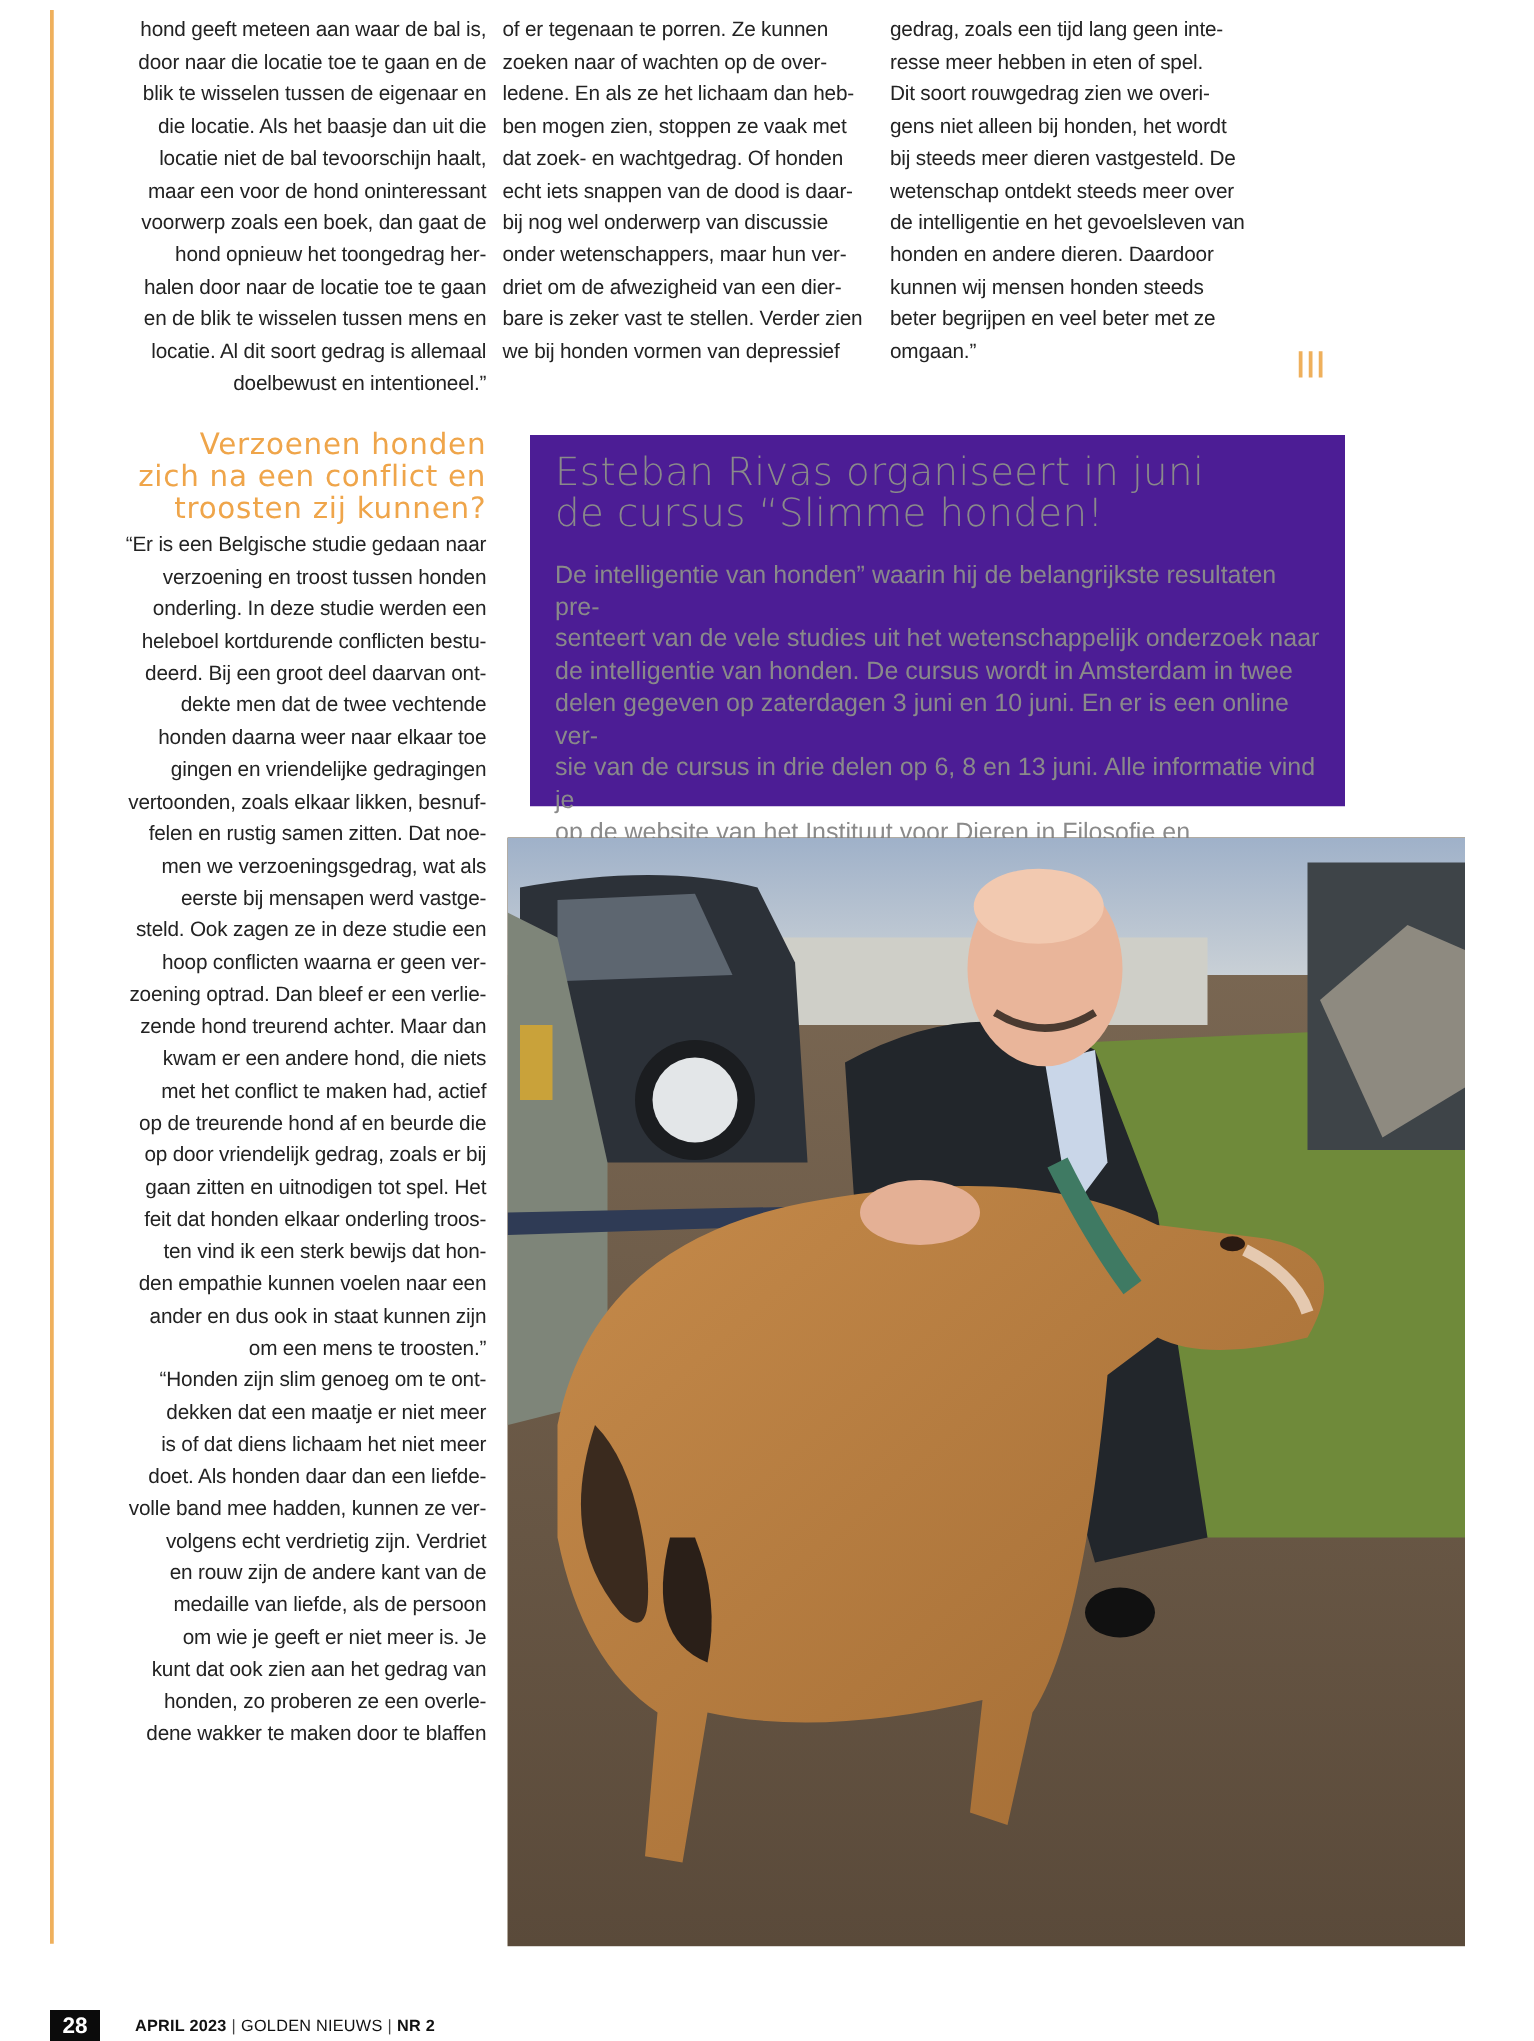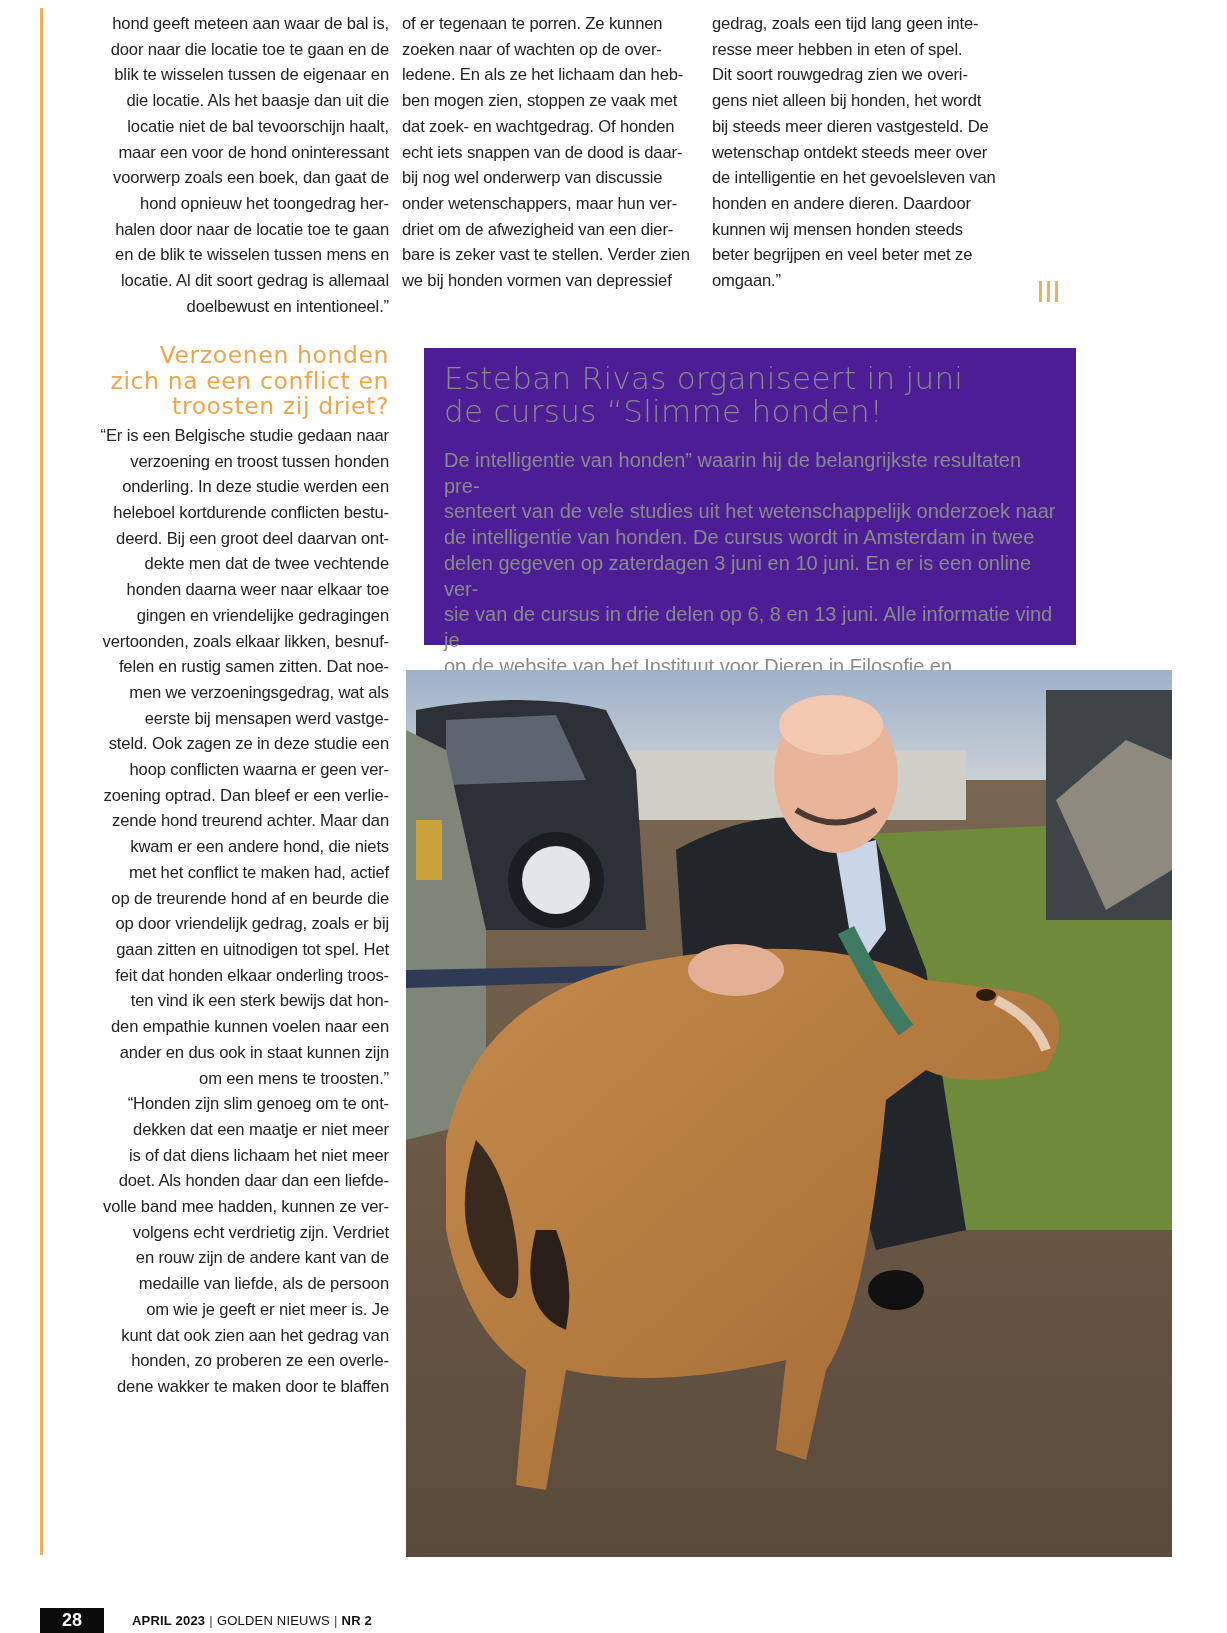--- a/index.html
+++ b/index.html
@@ -51,21 +51,21 @@
     .photo {
       position: absolute; left: 406px; top: 670px; width: 766px; height: 887px;
       overflow: hidden; background: #7a6a55;
     }
     .photo svg { display: block; width: 100%; height: 100%; }
 
     .footer {
       position: absolute; left: 40px; top: 1608px; height: 25px; display: flex; align-items: center;
     }
     .page-num {
-      background: #0b0b0b; color: #fff; width: 64px; height: 25px;
+      background: #0b0b0b; color: #fff; width: 40px; height: 25px;
       font-weight: bold; font-size: 18px; display: flex; align-items: center; justify-content: center;
     }
     .footer-text {
       margin-left: 28px; font-size: 13px; color: #111; letter-spacing: 0.2px; white-space: nowrap;
     }
     .footer-text b { font-weight: bold; }
     .footer-text .sep { color: #444; margin: 0 4px; }
   </style>
 </head>
 <body>
@@ -80,21 +80,21 @@
 locatie niet de bal tevoorschijn haalt,
 maar een voor de hond oninteressant
 voorwerp zoals een boek, dan gaat de
 hond opnieuw het toongedrag her-
 halen door naar de locatie toe te gaan
 en de blik te wisselen tussen mens en
 locatie. Al dit soort gedrag is allemaal
 doelbewust en intentioneel.”</p>
   <h2 class="heading h1">Verzoenen honden
 zich na een conflict en
-troosten zij driet?</h2>
+troosten zij kunnen?</h2>
   <p>“Er is een Belgische studie gedaan naar
 verzoening en troost tussen honden
 onderling. In deze studie werden een
 heleboel kortdurende conflicten bestu-
 deerd. Bij een groot deel daarvan ont-
 dekte men dat de twee vechtende
 honden daarna weer naar elkaar toe
 gingen en vriendelijke gedragingen
 vertoonden, zoals elkaar likken, besnuf-
 felen en rustig samen zitten. Dat noe-

